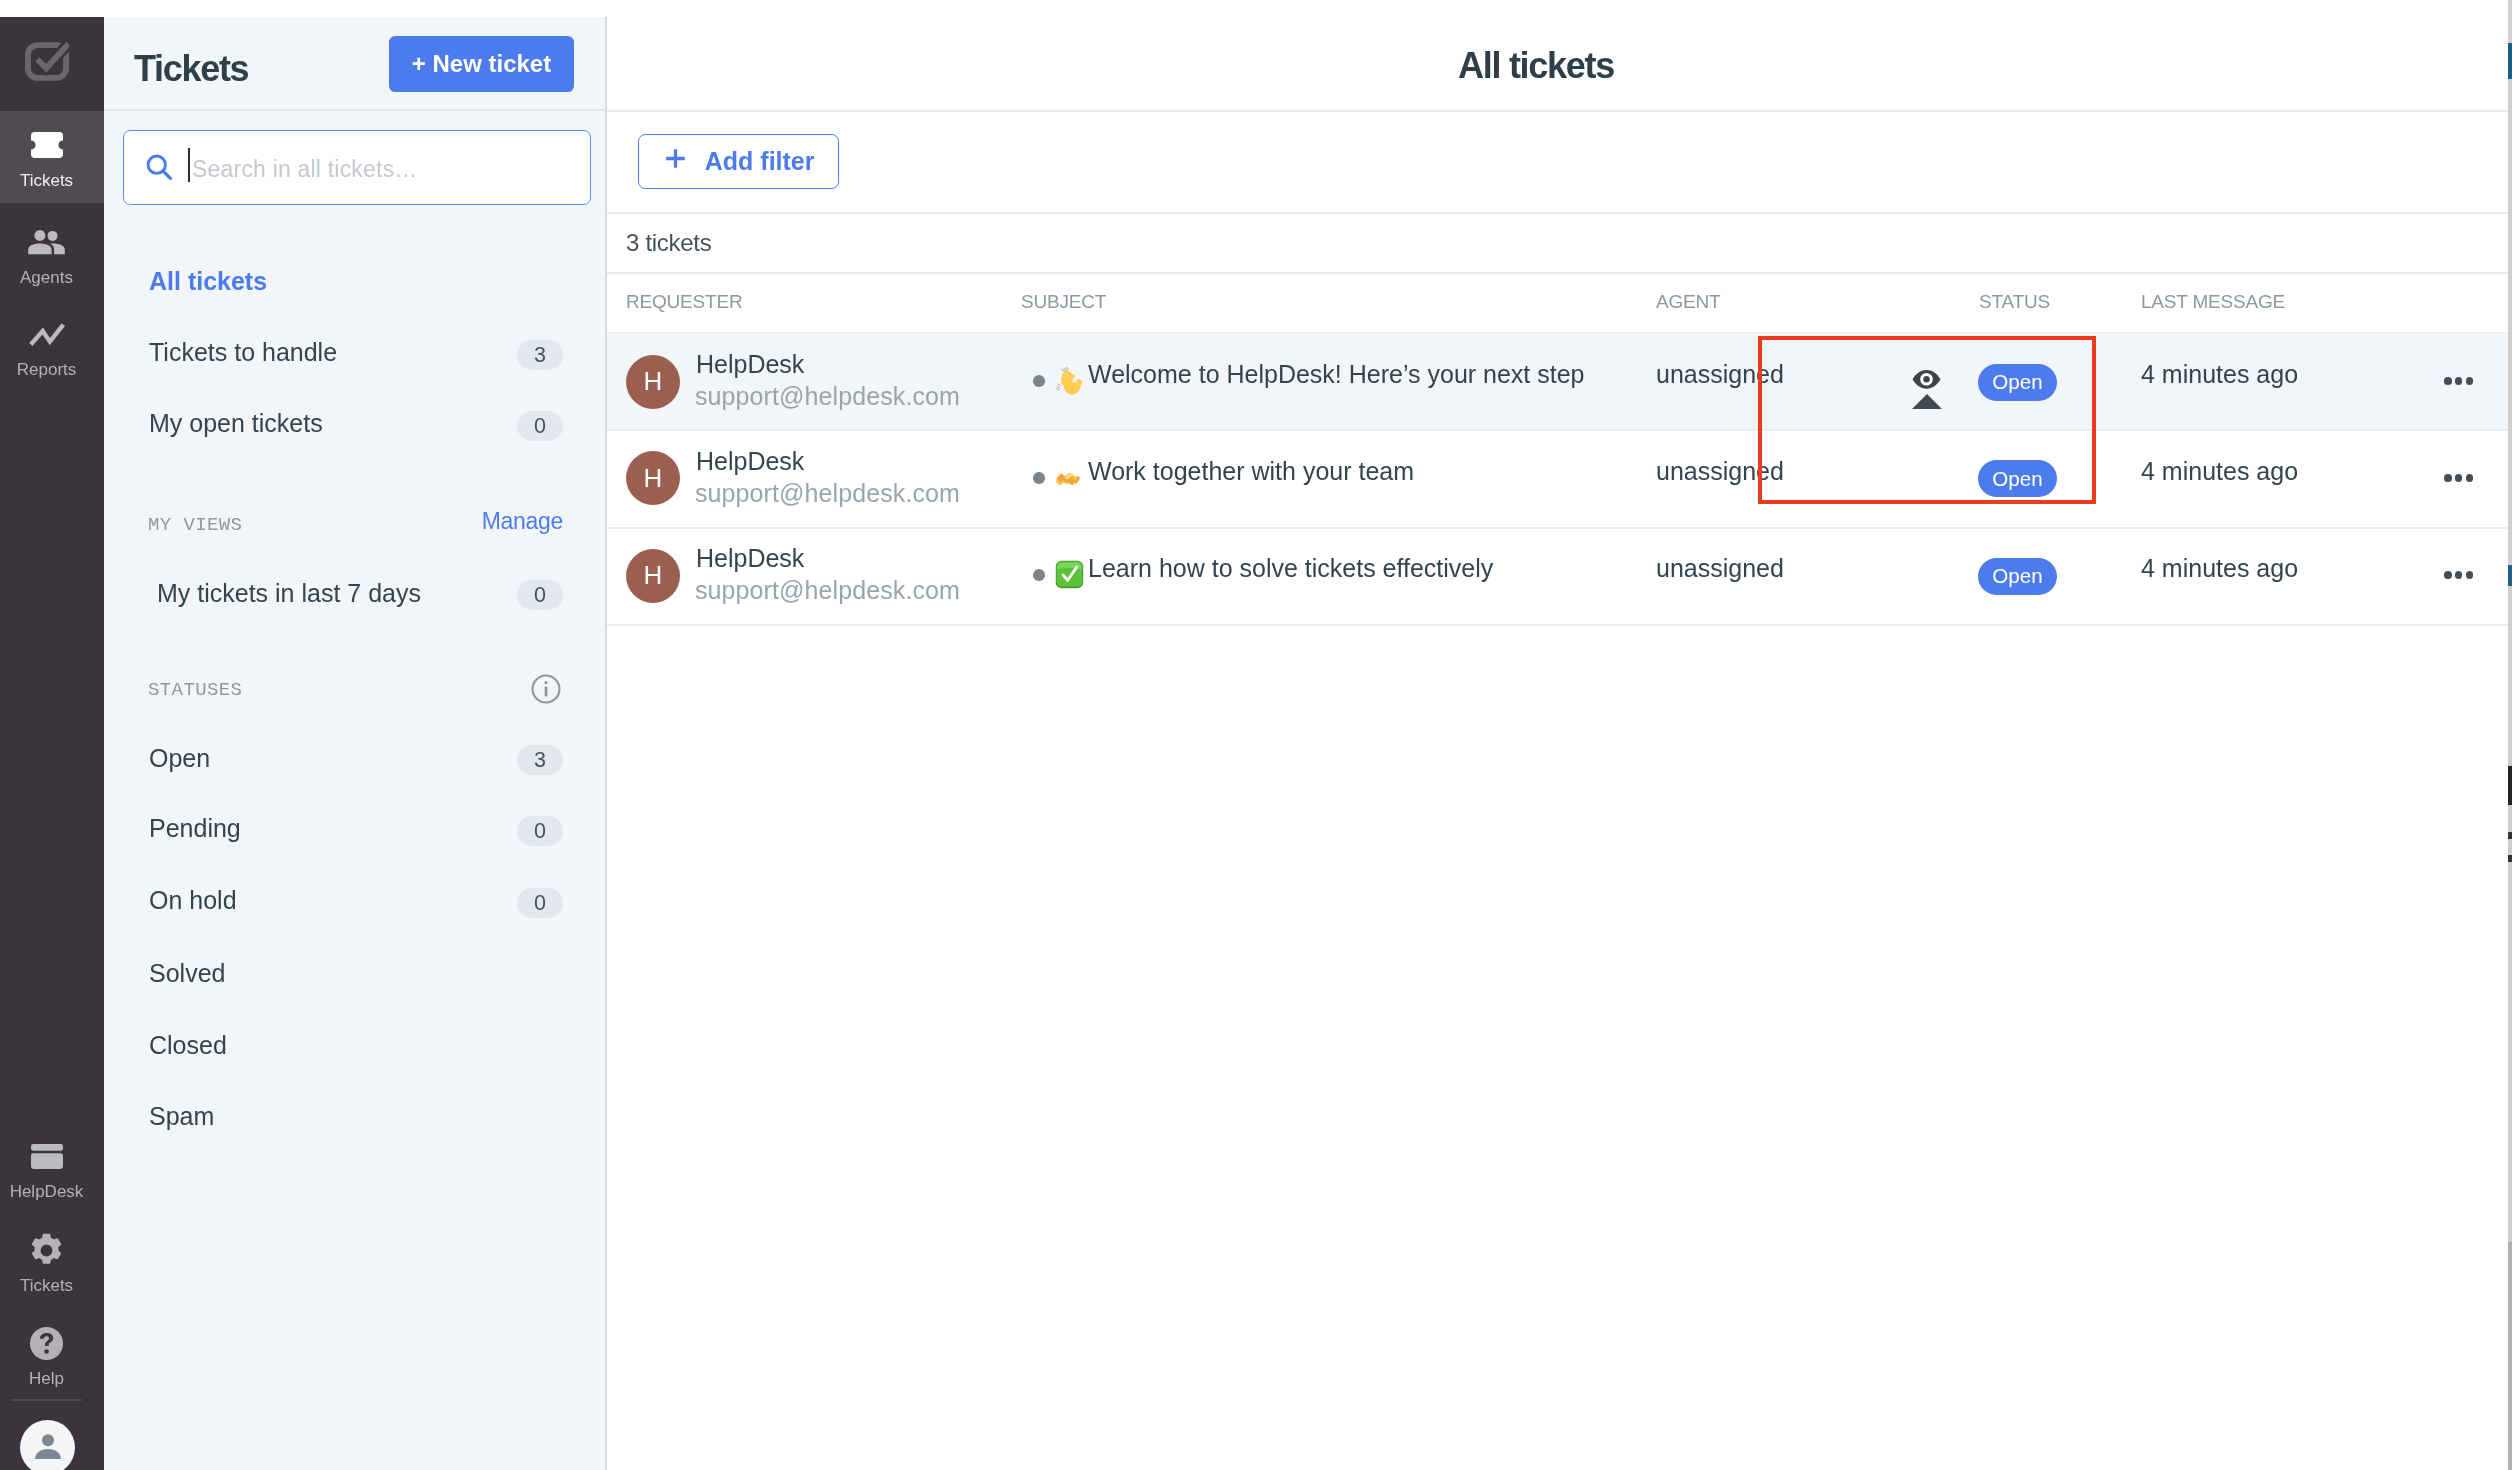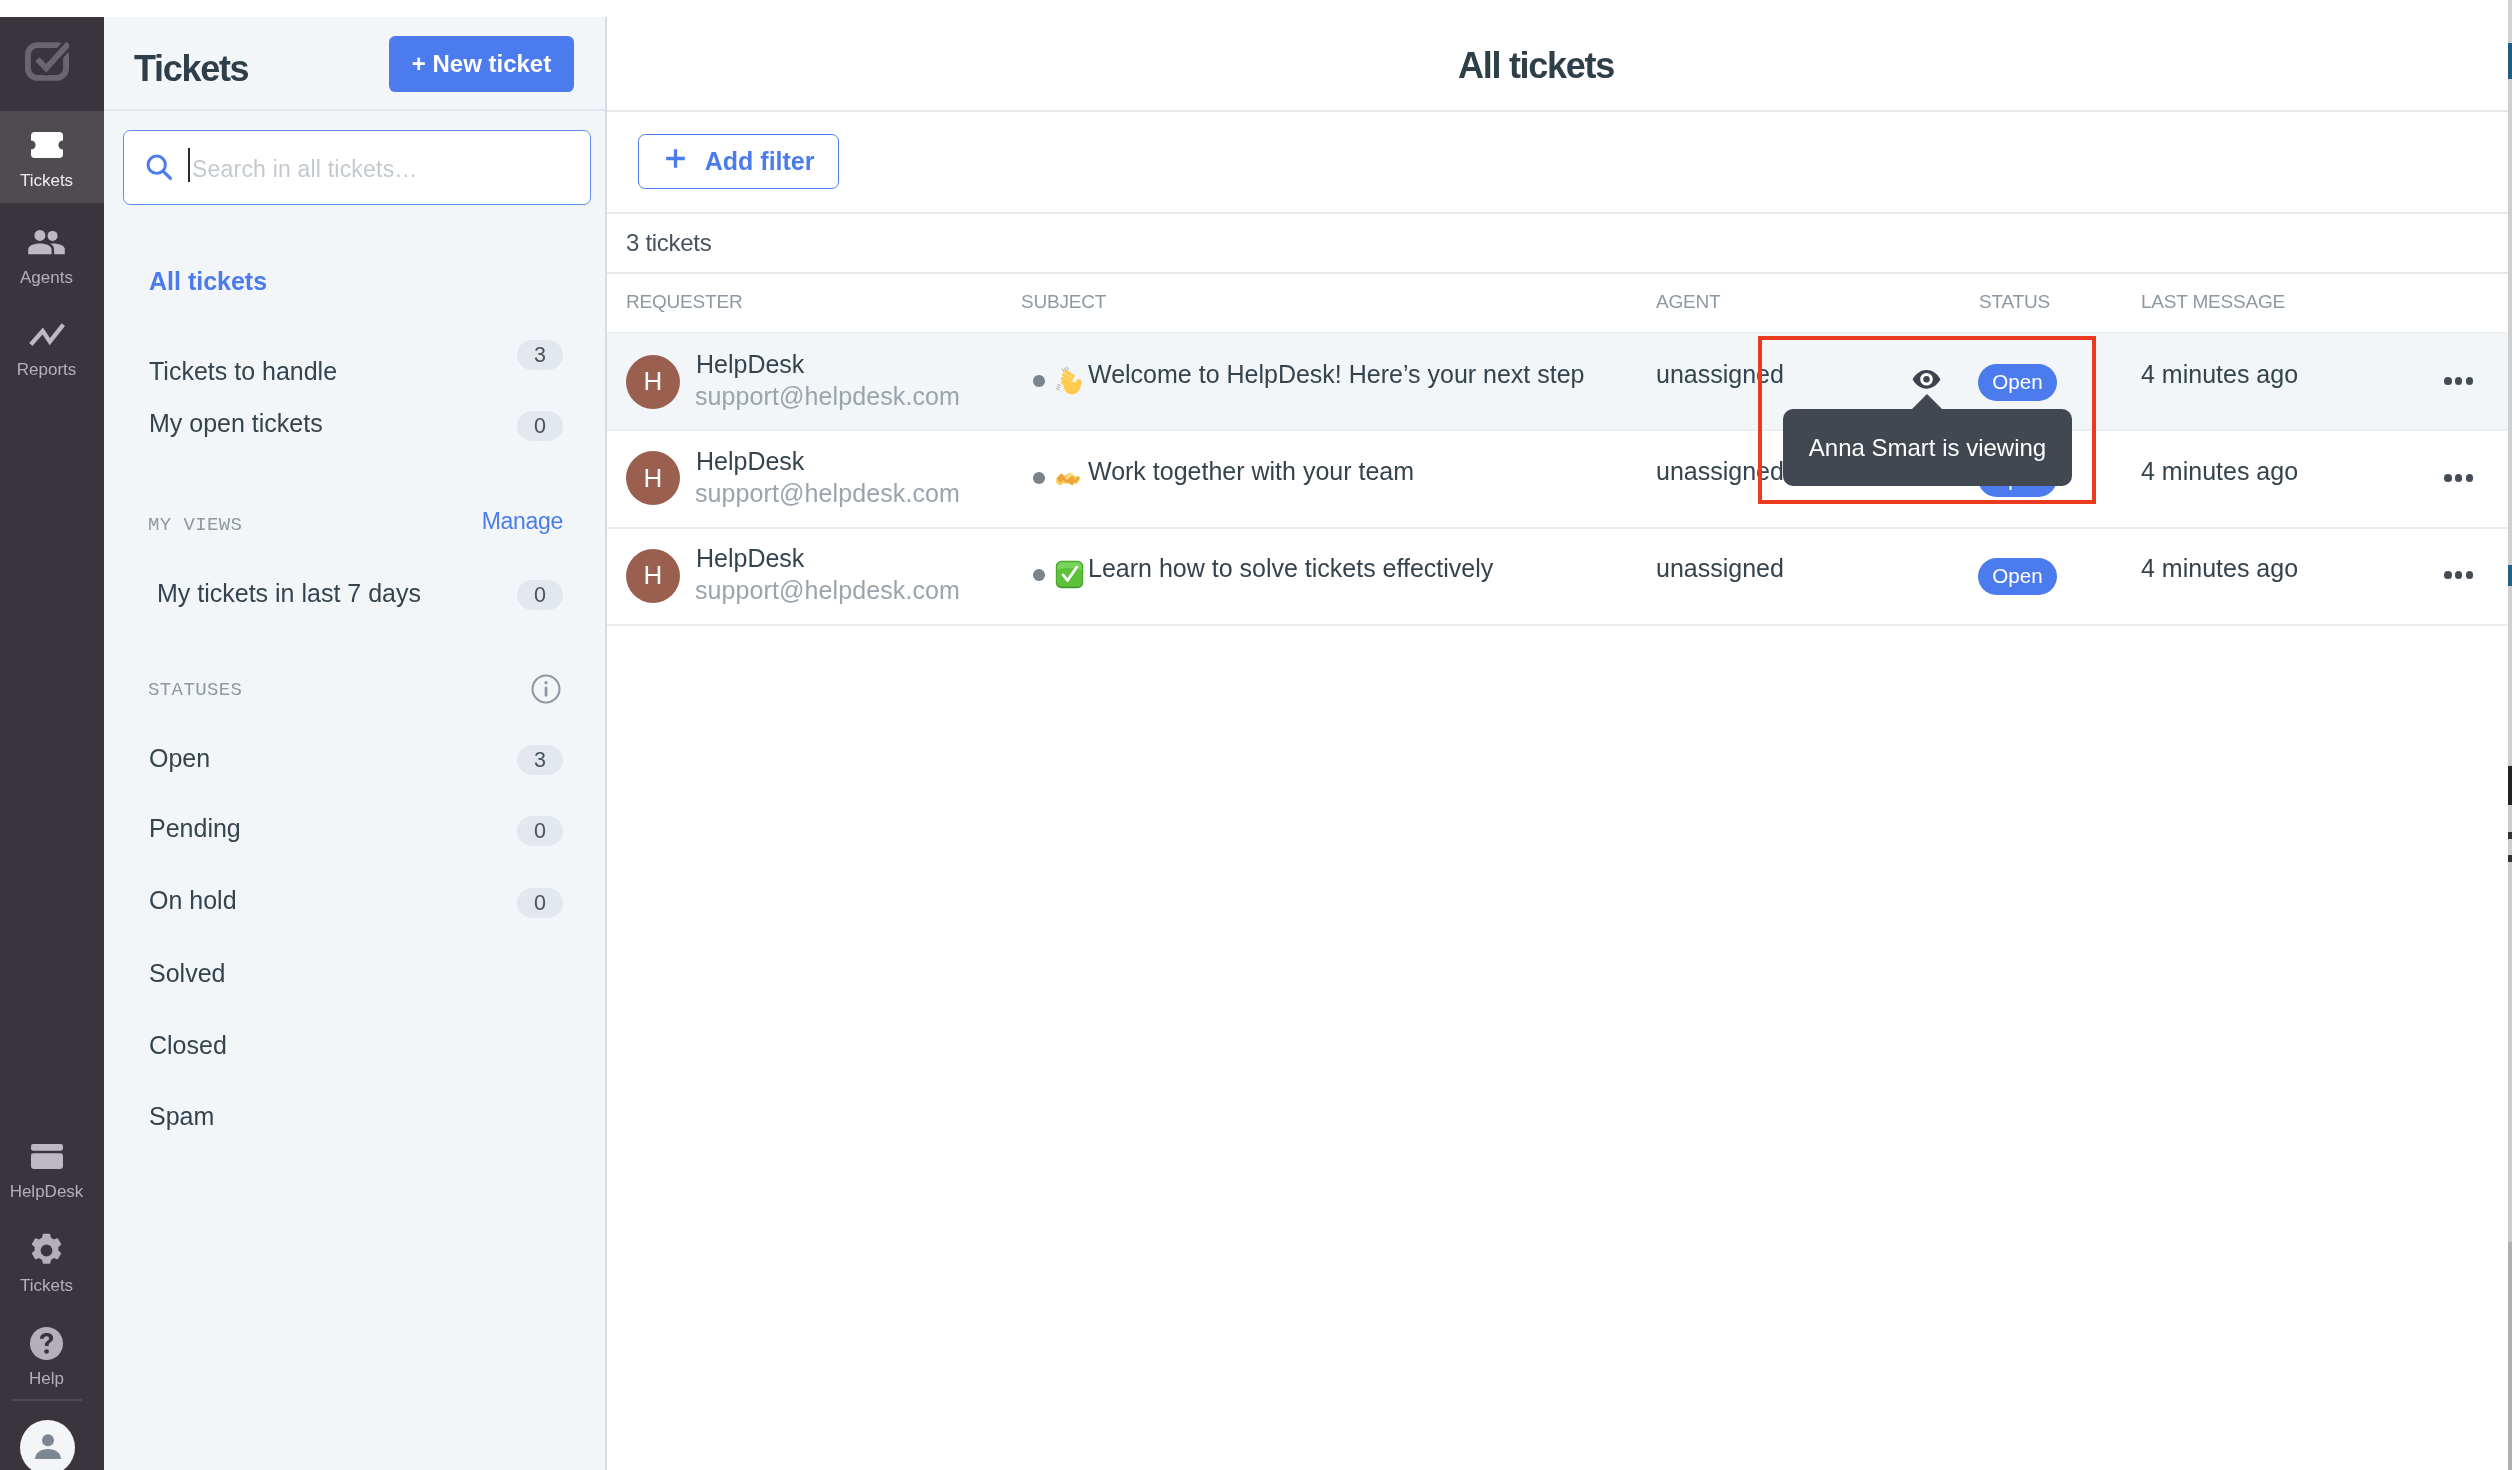--- a/index.html
+++ b/index.html
@@ -221,21 +221,21 @@
       </svg>
     </span>
     <span class="search-caret"></span>
     <span class="search-ph">Search in all tickets…</span>
   </div>
 
   <div id="sidebar-rows" style="position:absolute;left:104px;top:17px;width:501px;height:1453px">
       <div class="srow cur" style="top: 246px;">
         <span class="nm">All tickets</span>
       </div>
-      <div class="srow" style="top: 336px;">
+      <div class="srow" style="top: 317px;">
         <span class="nm">Tickets to handle</span>
       </div>
       <span class="badge" style="top: 323px;">3</span>
       <div class="srow" style="top: 388px;">
         <span class="nm">My open tickets</span>
       </div>
       <span class="badge" style="top: 394px;">0</span>
       <span class="sec-title" style="top: 497px;">MY VIEWS</span>
       <span class="sec-link" style="top: 491px;">Manage</span>
       <div class="srow" style="top: 558px; margin-left: 8px;">
@@ -381,23 +381,20 @@
     <span class="pill" style="left:1371px;top:30.5px">Open</span>
     <span class="last" style="left:1534px;top:27px">4 minutes ago</span>
     <span class="more" style="left:1837px;top:44px">
             <i></i>
             <i></i>
             <i></i>
           </span>
         </div>
         <div class="rowline" style="top: 607px;"></div>
       </div>
-  <div class="tooltip" style="left: 1176px; top: 392px; width: 289px; height: 77px;">
-        <span>Anna Smart is viewing</span>
-      </div>
       <div class="ttarrow" style="left: 1305px; top: 377px;"></div>
       <div class="hl-box" style="left: 1151px; top: 319px; width: 338px; height: 168px;"></div>
     </section>
   <div class="sliver">
     <i style="top:0px;height:43px;background:#d2d2d2"></i>
     <i style="top:43px;height:36px;background:#1d5d86"></i>
     <i style="top:79px;height:486px;background:#cfcfcf"></i>
     <i style="top:565px;height:21.5px;background:#24618a"></i>
     <i style="top:586px;height:179px;background:#cfcfcf"></i>
     <i style="top:766px;height:39px;background:#232323"></i>

